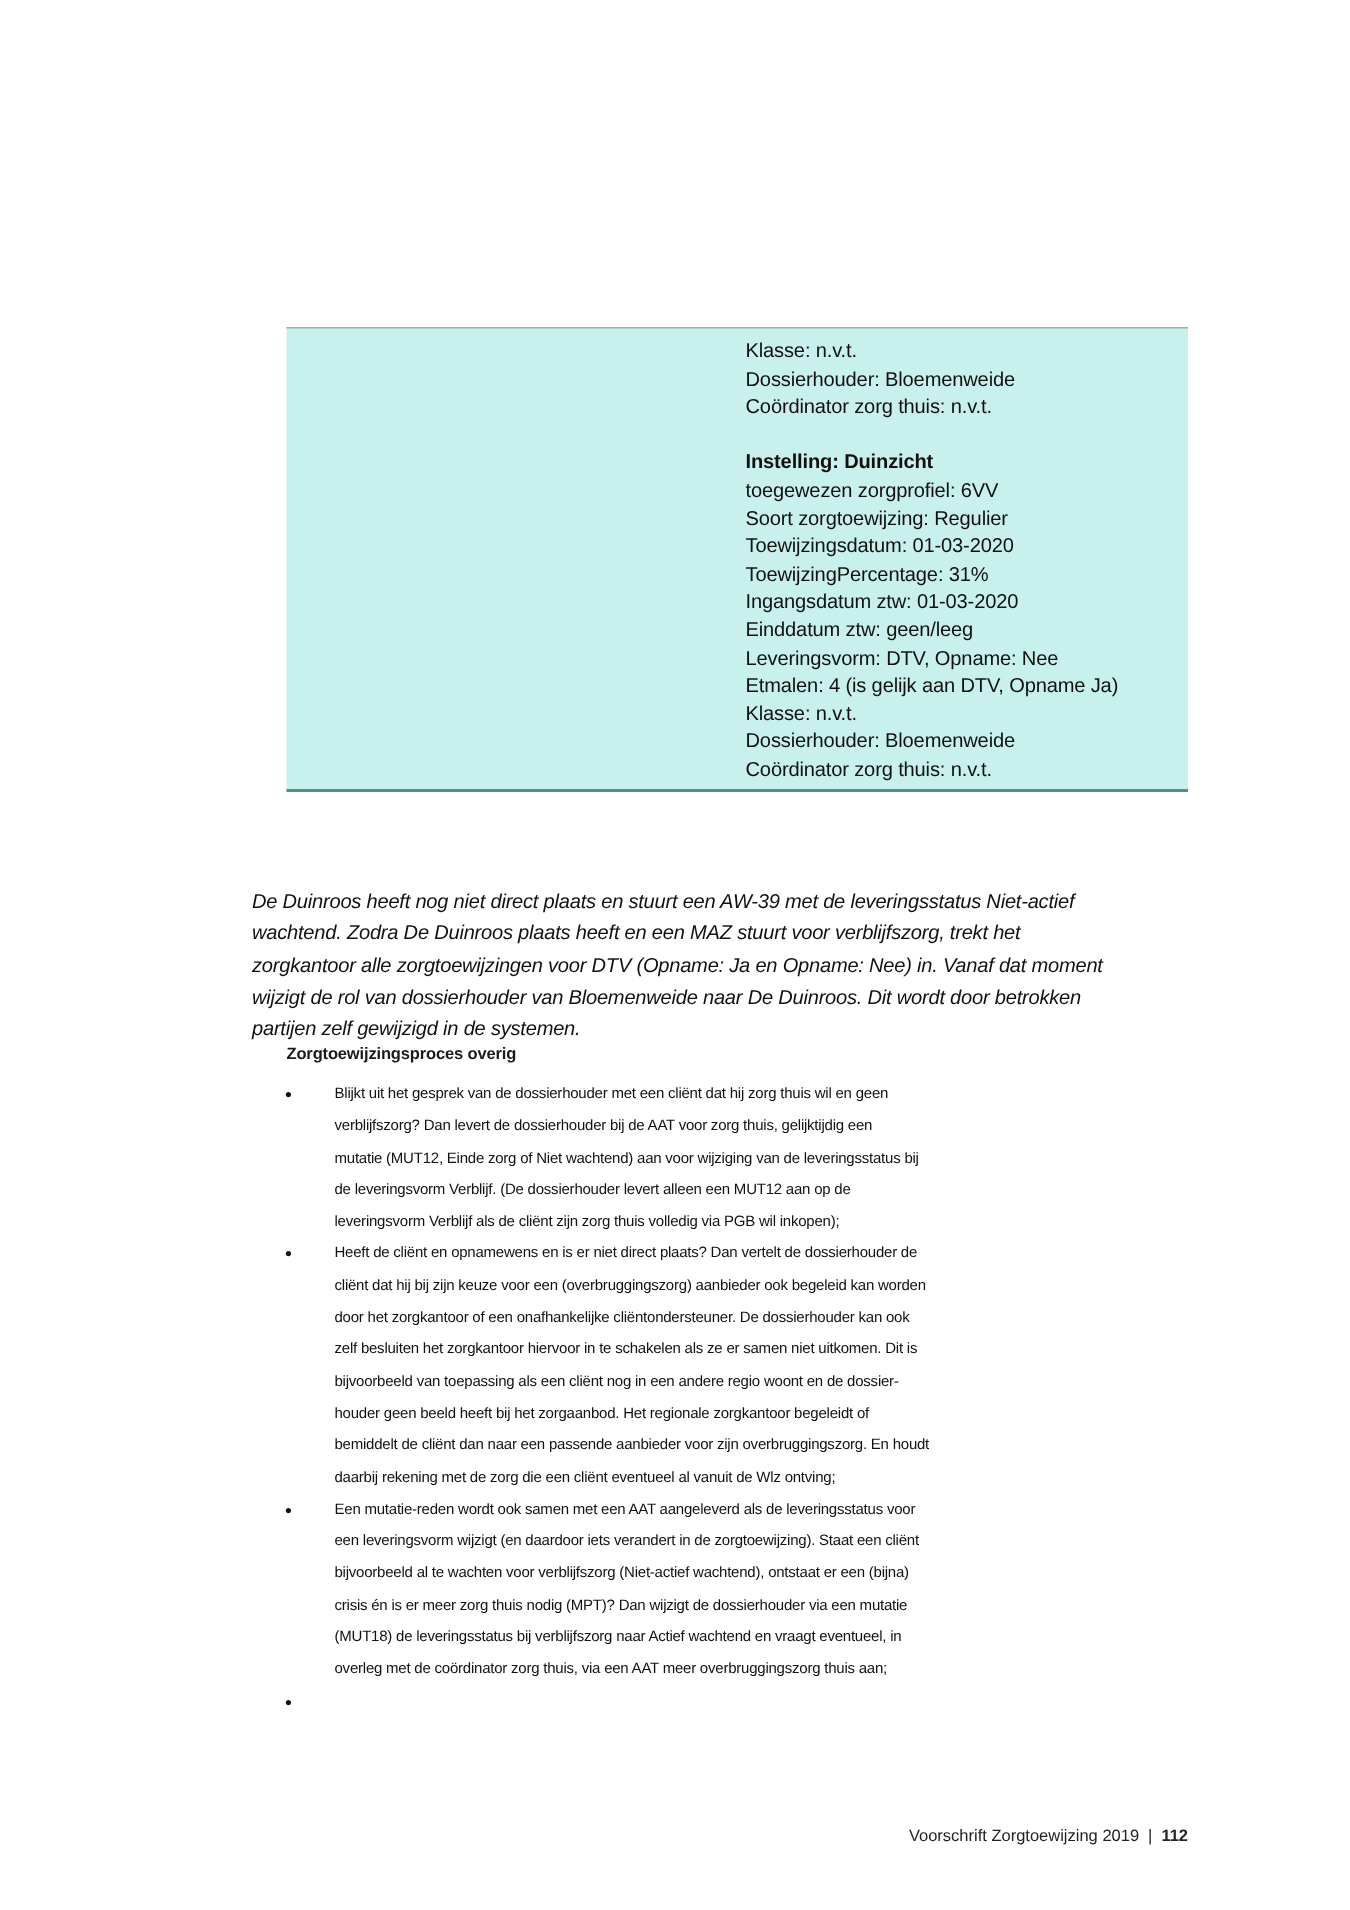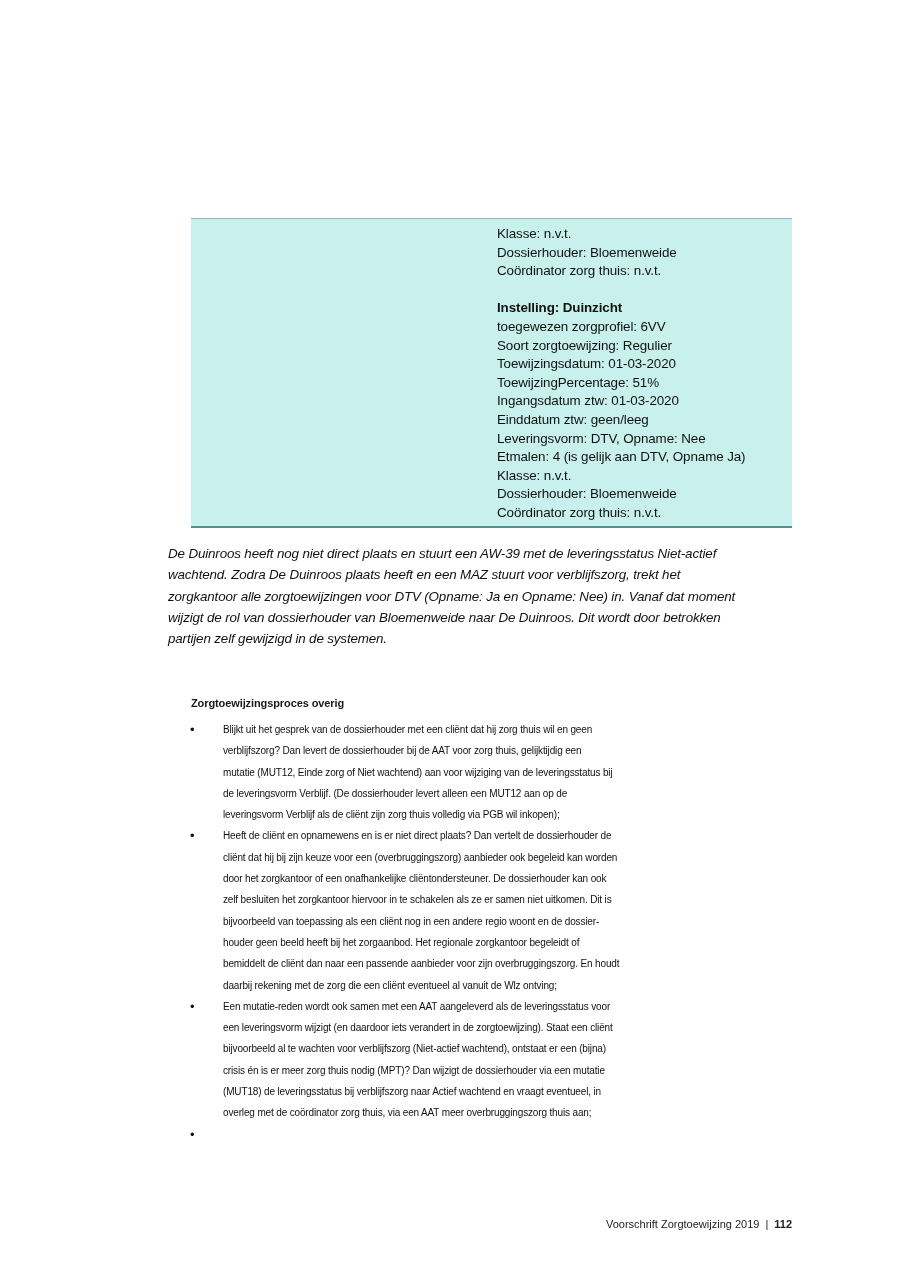--- a/index.html
+++ b/index.html
@@ -8,21 +8,21 @@
   .page { position: absolute; left: 0; top: 0; width: 900px; height: 1273px; background: #fff; }
 
   .table-box { position: absolute; left: 191px; top: 218px; width: 601px; height: 307px;
                background: #c8f0ec; border-top: 1px solid #8fb5b4; border-bottom: 2px solid #4f8f8d; }
   .table-left { position: absolute; left: 0; top: 0; width: 300px; height: 100%; }
   .table-right { position: absolute; left: 306px; top: 6px; width: 290px; }
   .cell-line { font-size: 13.4px; line-height: 18.6px; white-space: nowrap; letter-spacing: -0.1px; }
   .cell-line.bold { font-weight: bold; }
   .cell-gap { height: 18.6px; }
 
-  .italic-para { position: absolute; left: 168px; top: 543px; width: 630px;
+  .italic-para { position: absolute; left: 168px; top: 590px; width: 630px;
                  font-style: italic; font-size: 13.4px; line-height: 21.3px; letter-spacing: -0.15px; }
   .italic-para div { white-space: nowrap; }
 
   .section-title { position: absolute; left: 191px; top: 697px; font-size: 11px; font-weight: bold;
                    font-family: "Liberation Sans", sans-serif; letter-spacing: -0.1px; color: #1a1a1a; }
 
   .bullet-list { position: absolute; left: 168px; top: 719px; width: 630px; }
   .bullet-item { position: relative; padding-left: 55px; }
   .bullet-dot { position: absolute; left: 22px; top: 0; font-size: 13px; line-height: 21.3px; }
   .bullet-line { font-size: 10px; line-height: 21.3px; white-space: nowrap; letter-spacing: -0.15px; }
@@ -40,21 +40,21 @@
     <div class="table-left"></div>
     <div class="table-right" id="table-right">
         <div class="cell-line">Klasse: n.v.t.</div>
         <div class="cell-line">Dossierhouder: Bloemenweide</div>
         <div class="cell-line">Coördinator zorg thuis: n.v.t.</div>
         <div class="cell-gap"></div>
         <div class="cell-line bold">Instelling: Duinzicht</div>
         <div class="cell-line">toegewezen zorgprofiel: 6VV</div>
         <div class="cell-line">Soort zorgtoewijzing: Regulier</div>
         <div class="cell-line">Toewijzingsdatum: 01-03-2020</div>
-        <div class="cell-line">ToewijzingPercentage: 51%</div>
+        <div class="cell-line">ToewijzingPercentage: 31%</div>
         <div class="cell-line">Ingangsdatum ztw: 01-03-2020</div>
         <div class="cell-line">Einddatum ztw: geen/leeg</div>
         <div class="cell-line">Leveringsvorm: DTV, Opname: Nee</div>
         <div class="cell-line">Etmalen: 4 (is gelijk aan DTV, Opname Ja)</div>
         <div class="cell-line">Klasse: n.v.t.</div>
         <div class="cell-line">Dossierhouder: Bloemenweide</div>
         <div class="cell-line">Coördinator zorg thuis: n.v.t.</div>
       </div>
   </div>
 

